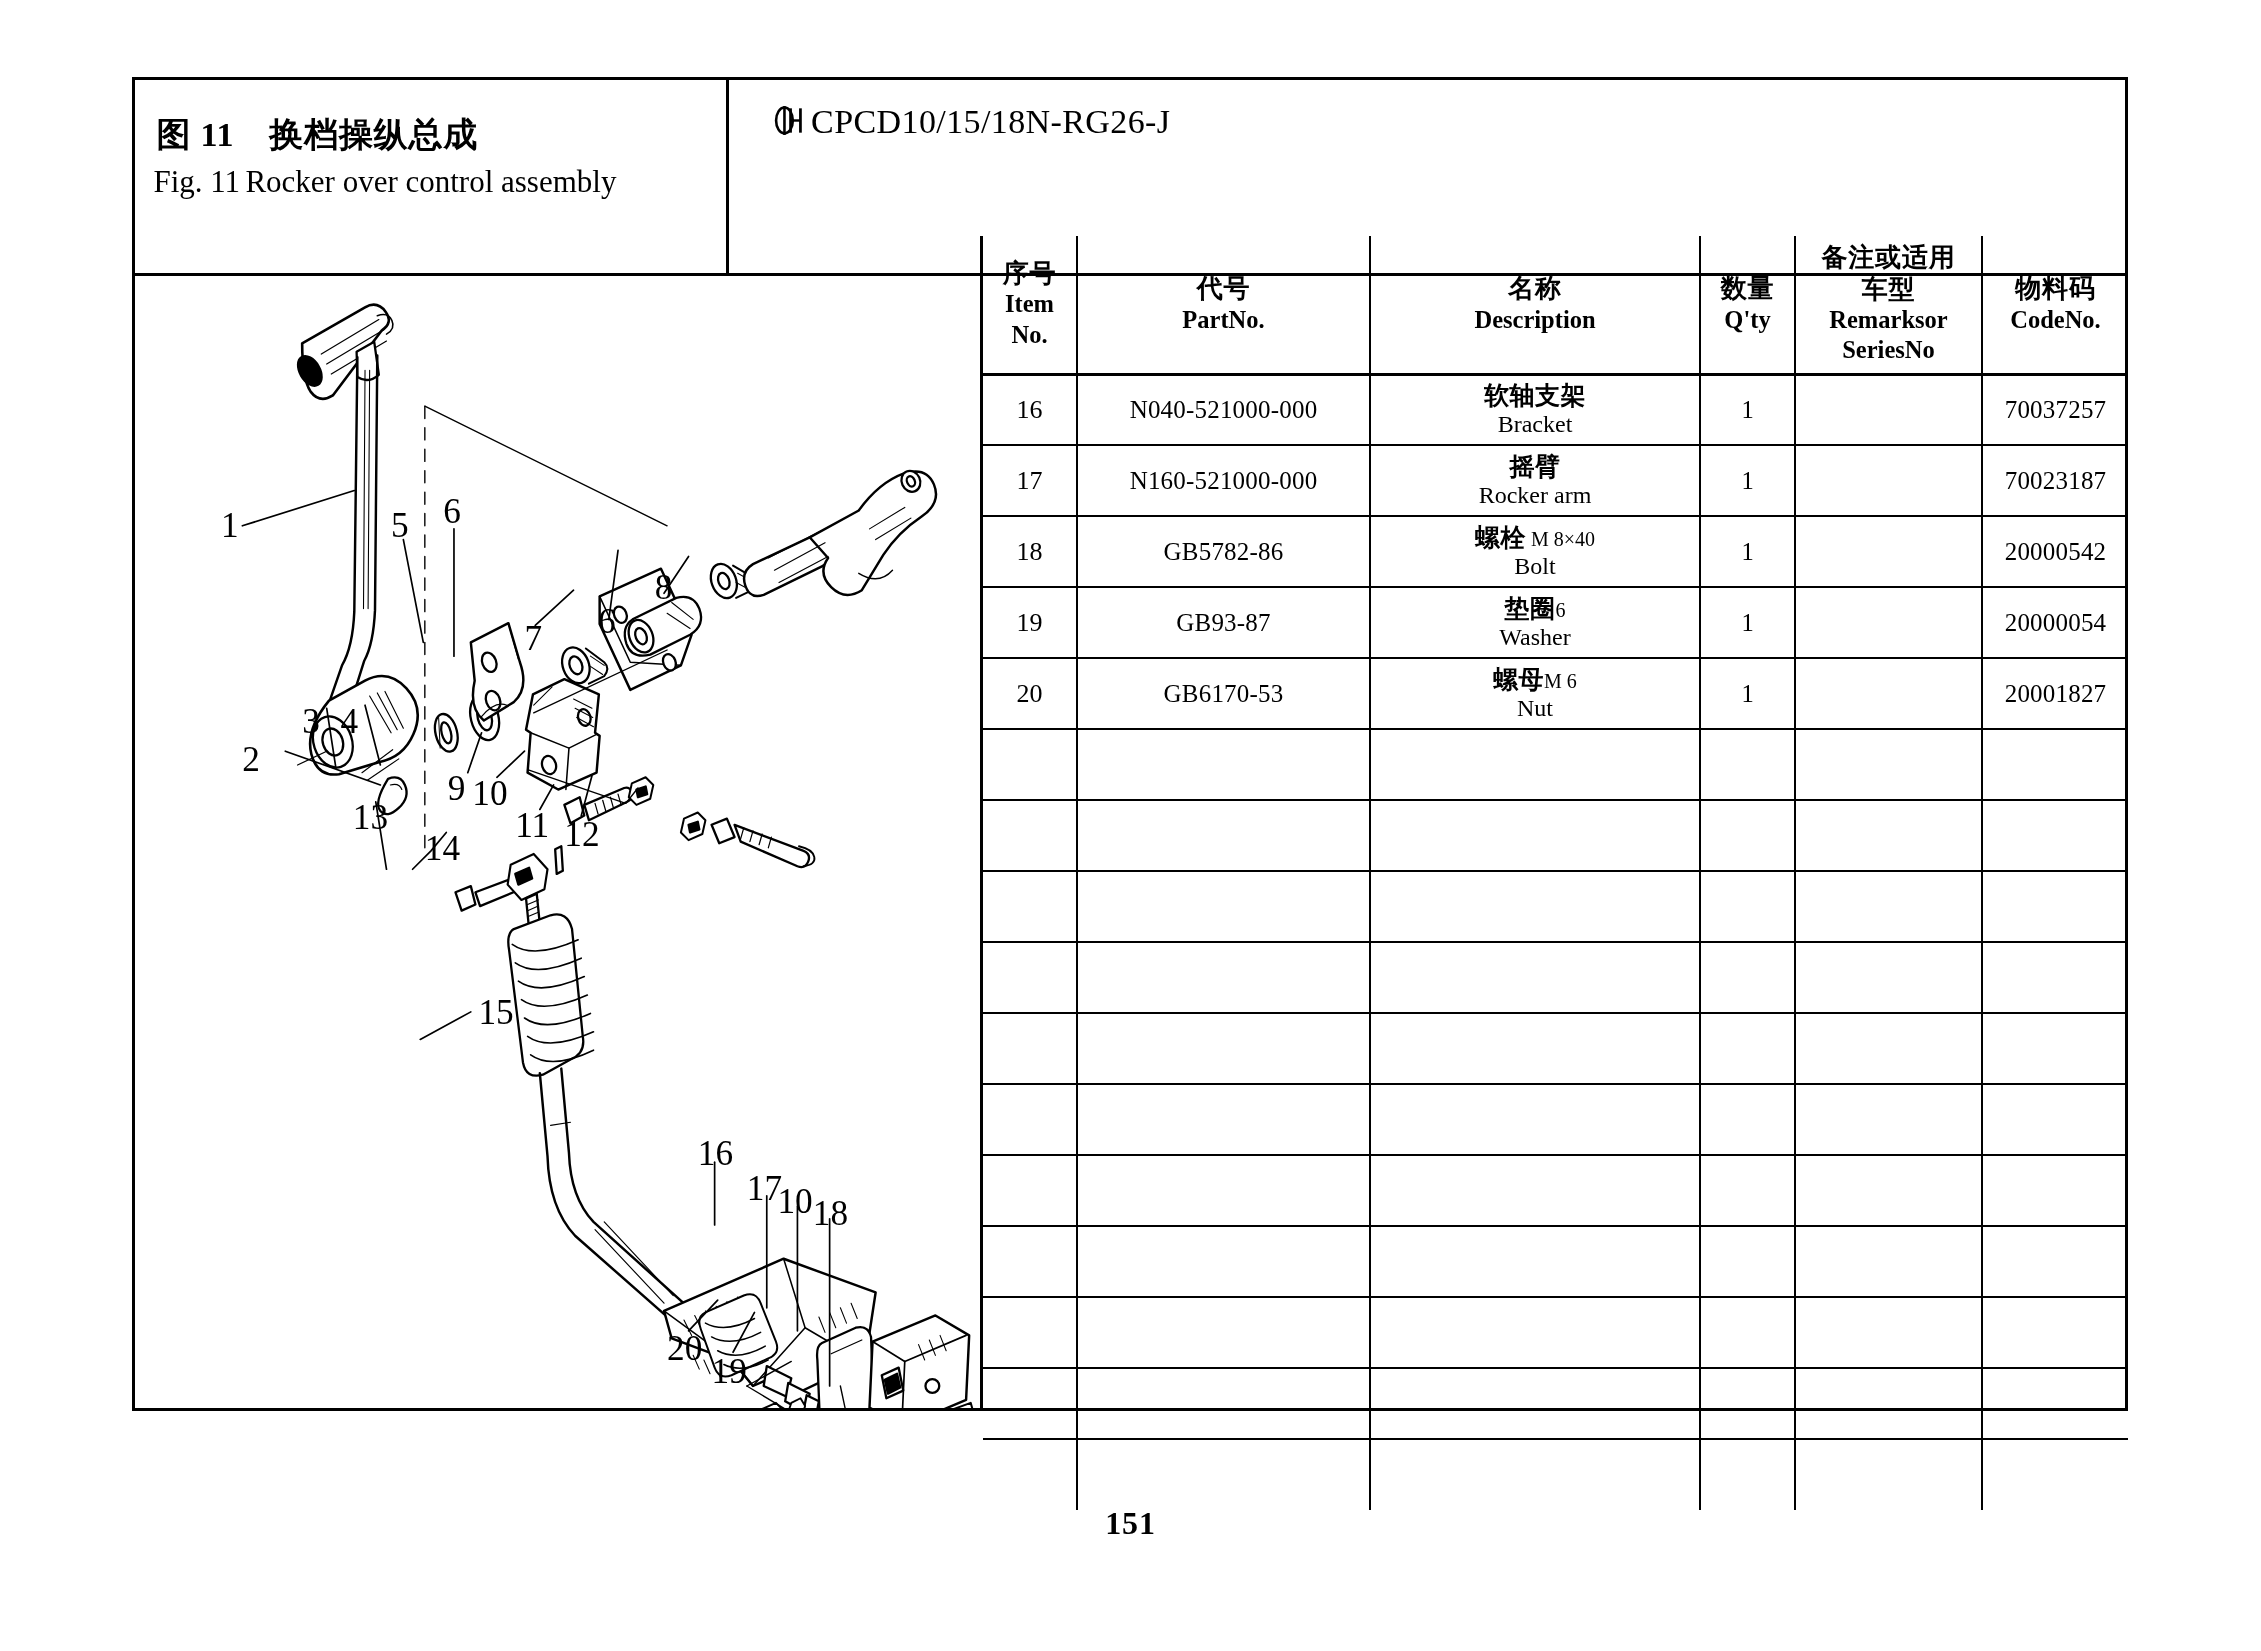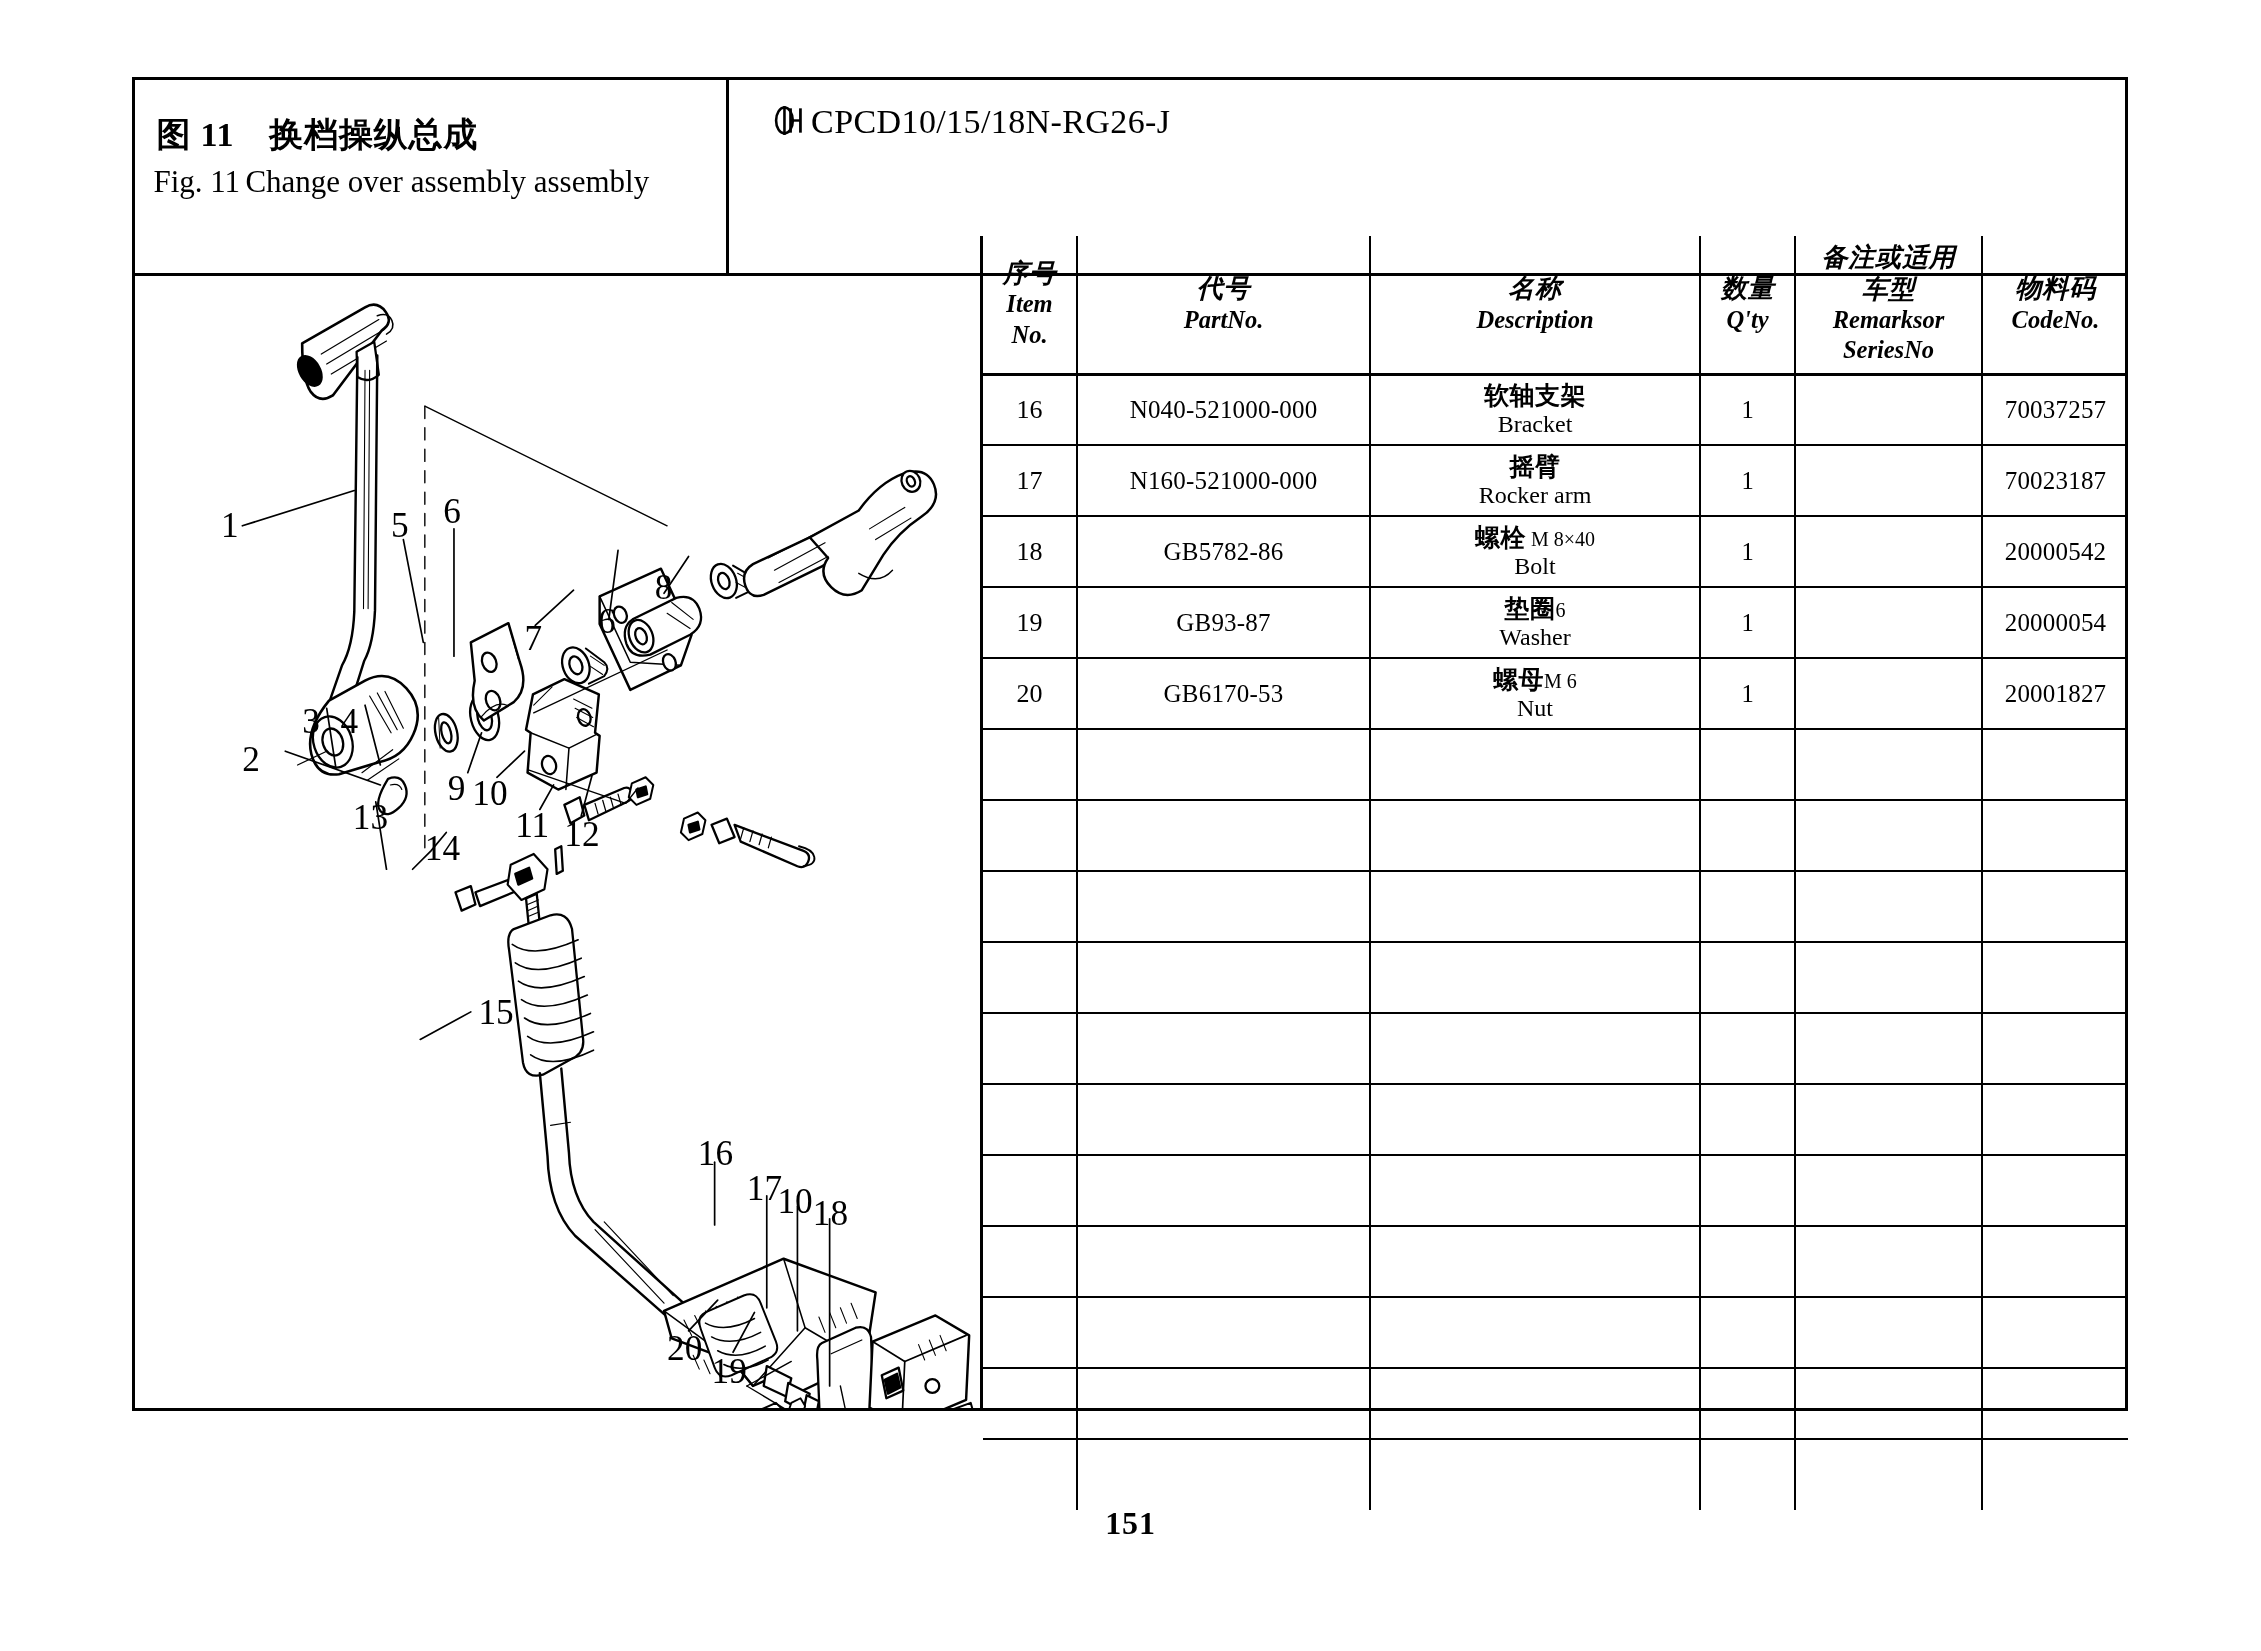--- a/index.html
+++ b/index.html
@@ -91,21 +91,21 @@
   col.c-item{width:94px;}
   col.c-part{width:293px;}
   col.c-desc{width:330px;}
   col.c-qty {width:95px;}
   col.c-rem {width:187px;}
   col.c-code{width:146px;}
 
   .th-cn{display:block;font-size:26px;font-weight:700;line-height:1.2;letter-spacing:0.8px;}
   .th-en{display:block;font-size:24.5px;line-height:1.25;}
 
-  .hrow{height:138px;font-style:italic;}
+  .hrow{height:138px;}
   .drow{height:71px;}
   .erow{height:71px;}
 
   .cell-num{font-size:26px;}
   .cell-part{font-size:25px;letter-spacing:0.2px;}
   .cell-code{font-size:25px;letter-spacing:0.2px;}
   .cell-qty{font-size:24.5px;}
 
   td.desc{text-align:left;padding:3.1px 0 3.1px 15.3px;}
   .desc-cn{display:block;font-size:25px;font-weight:700;line-height:1.18;letter-spacing:0.4px;}
@@ -125,21 +125,21 @@
 
   <div class="frame">
 
     <div class="hdr">
 
       <div class="hdr-title">
         <div class="title-cn">
           <span class="figno">图 11</span><span>换档操纵总成</span>
         </div>
         <div class="title-en">
-          <span class="figno">Fig. 11</span><span>Change over assembly assembly</span>
+          <span class="figno">Fig. 11</span><span>Rocker over control assembly</span>
         </div>
       </div>
 
       <div class="hdr-model">
         <div class="model-text">
           <span class="model-prefix">
             <svg width="35" height="35" viewBox="0 0 46 46" aria-hidden="true">
               <ellipse cx="19" cy="23" rx="11" ry="17" fill="none" stroke="#000" stroke-width="3.4"></ellipse>
               <line x1="19" y1="4" x2="19" y2="42" stroke="#000" stroke-width="3.4"></line>
               <line x1="27" y1="7" x2="27" y2="39" stroke="#000" stroke-width="3.6"></line>

